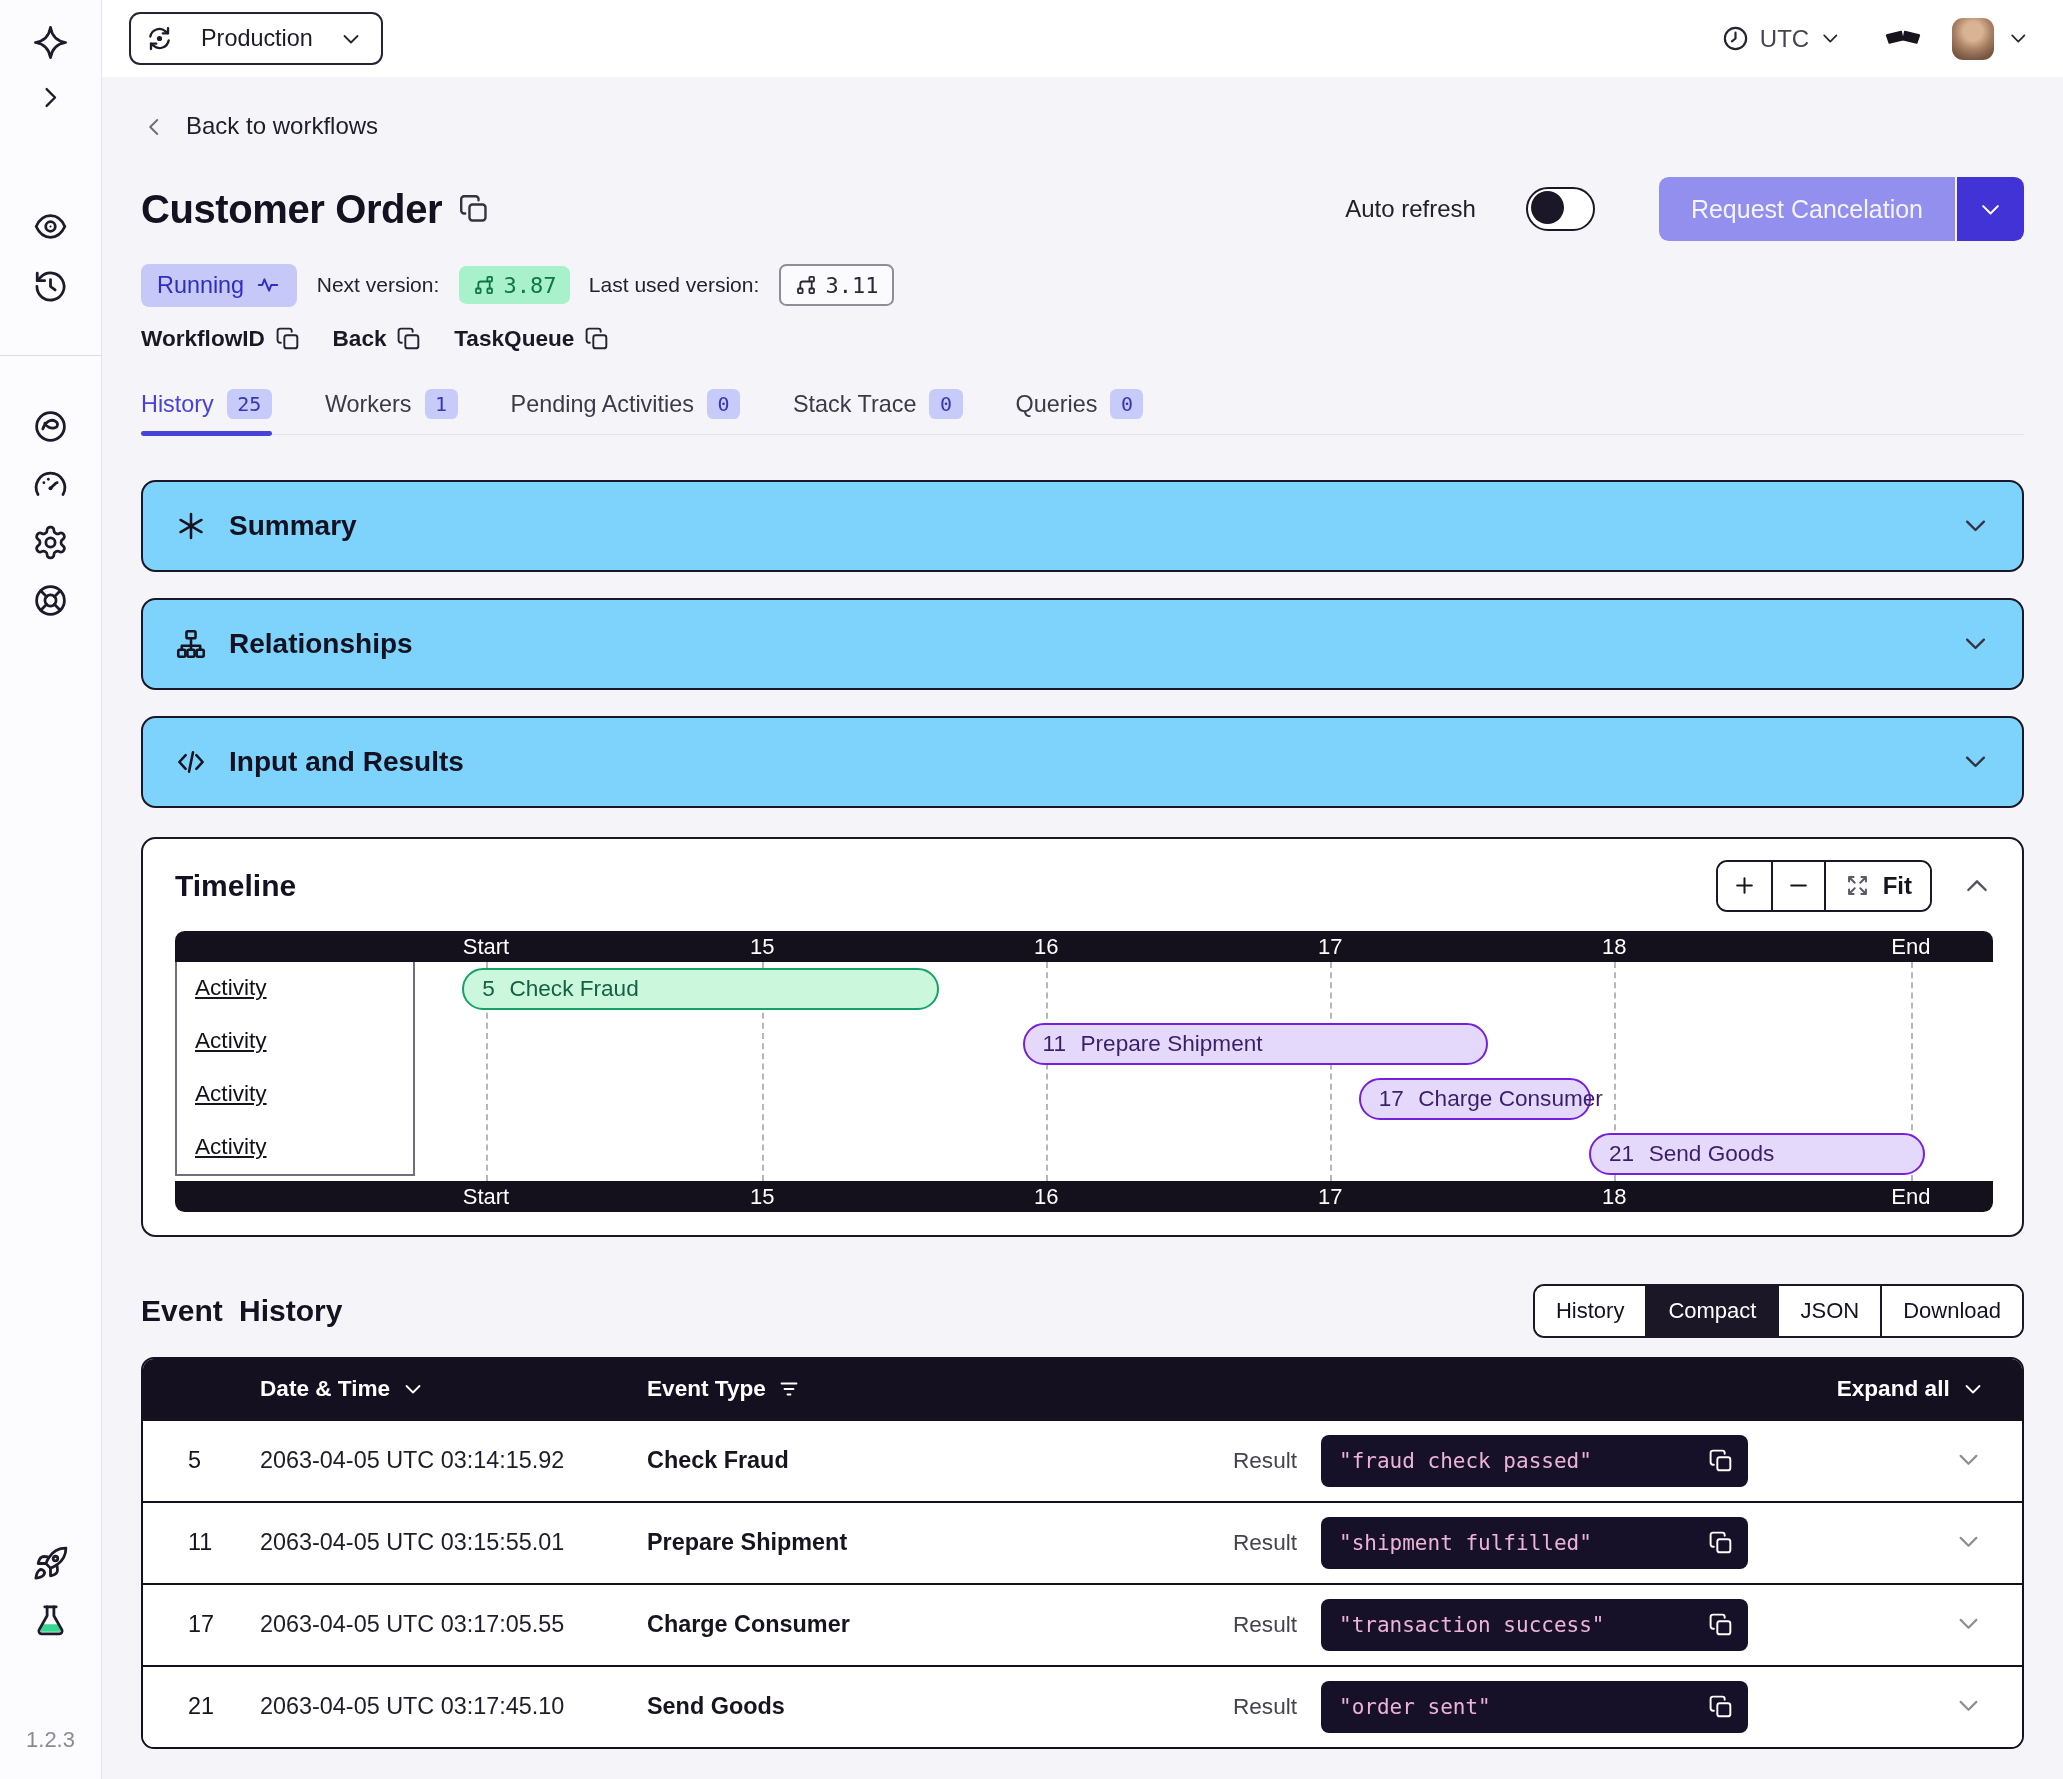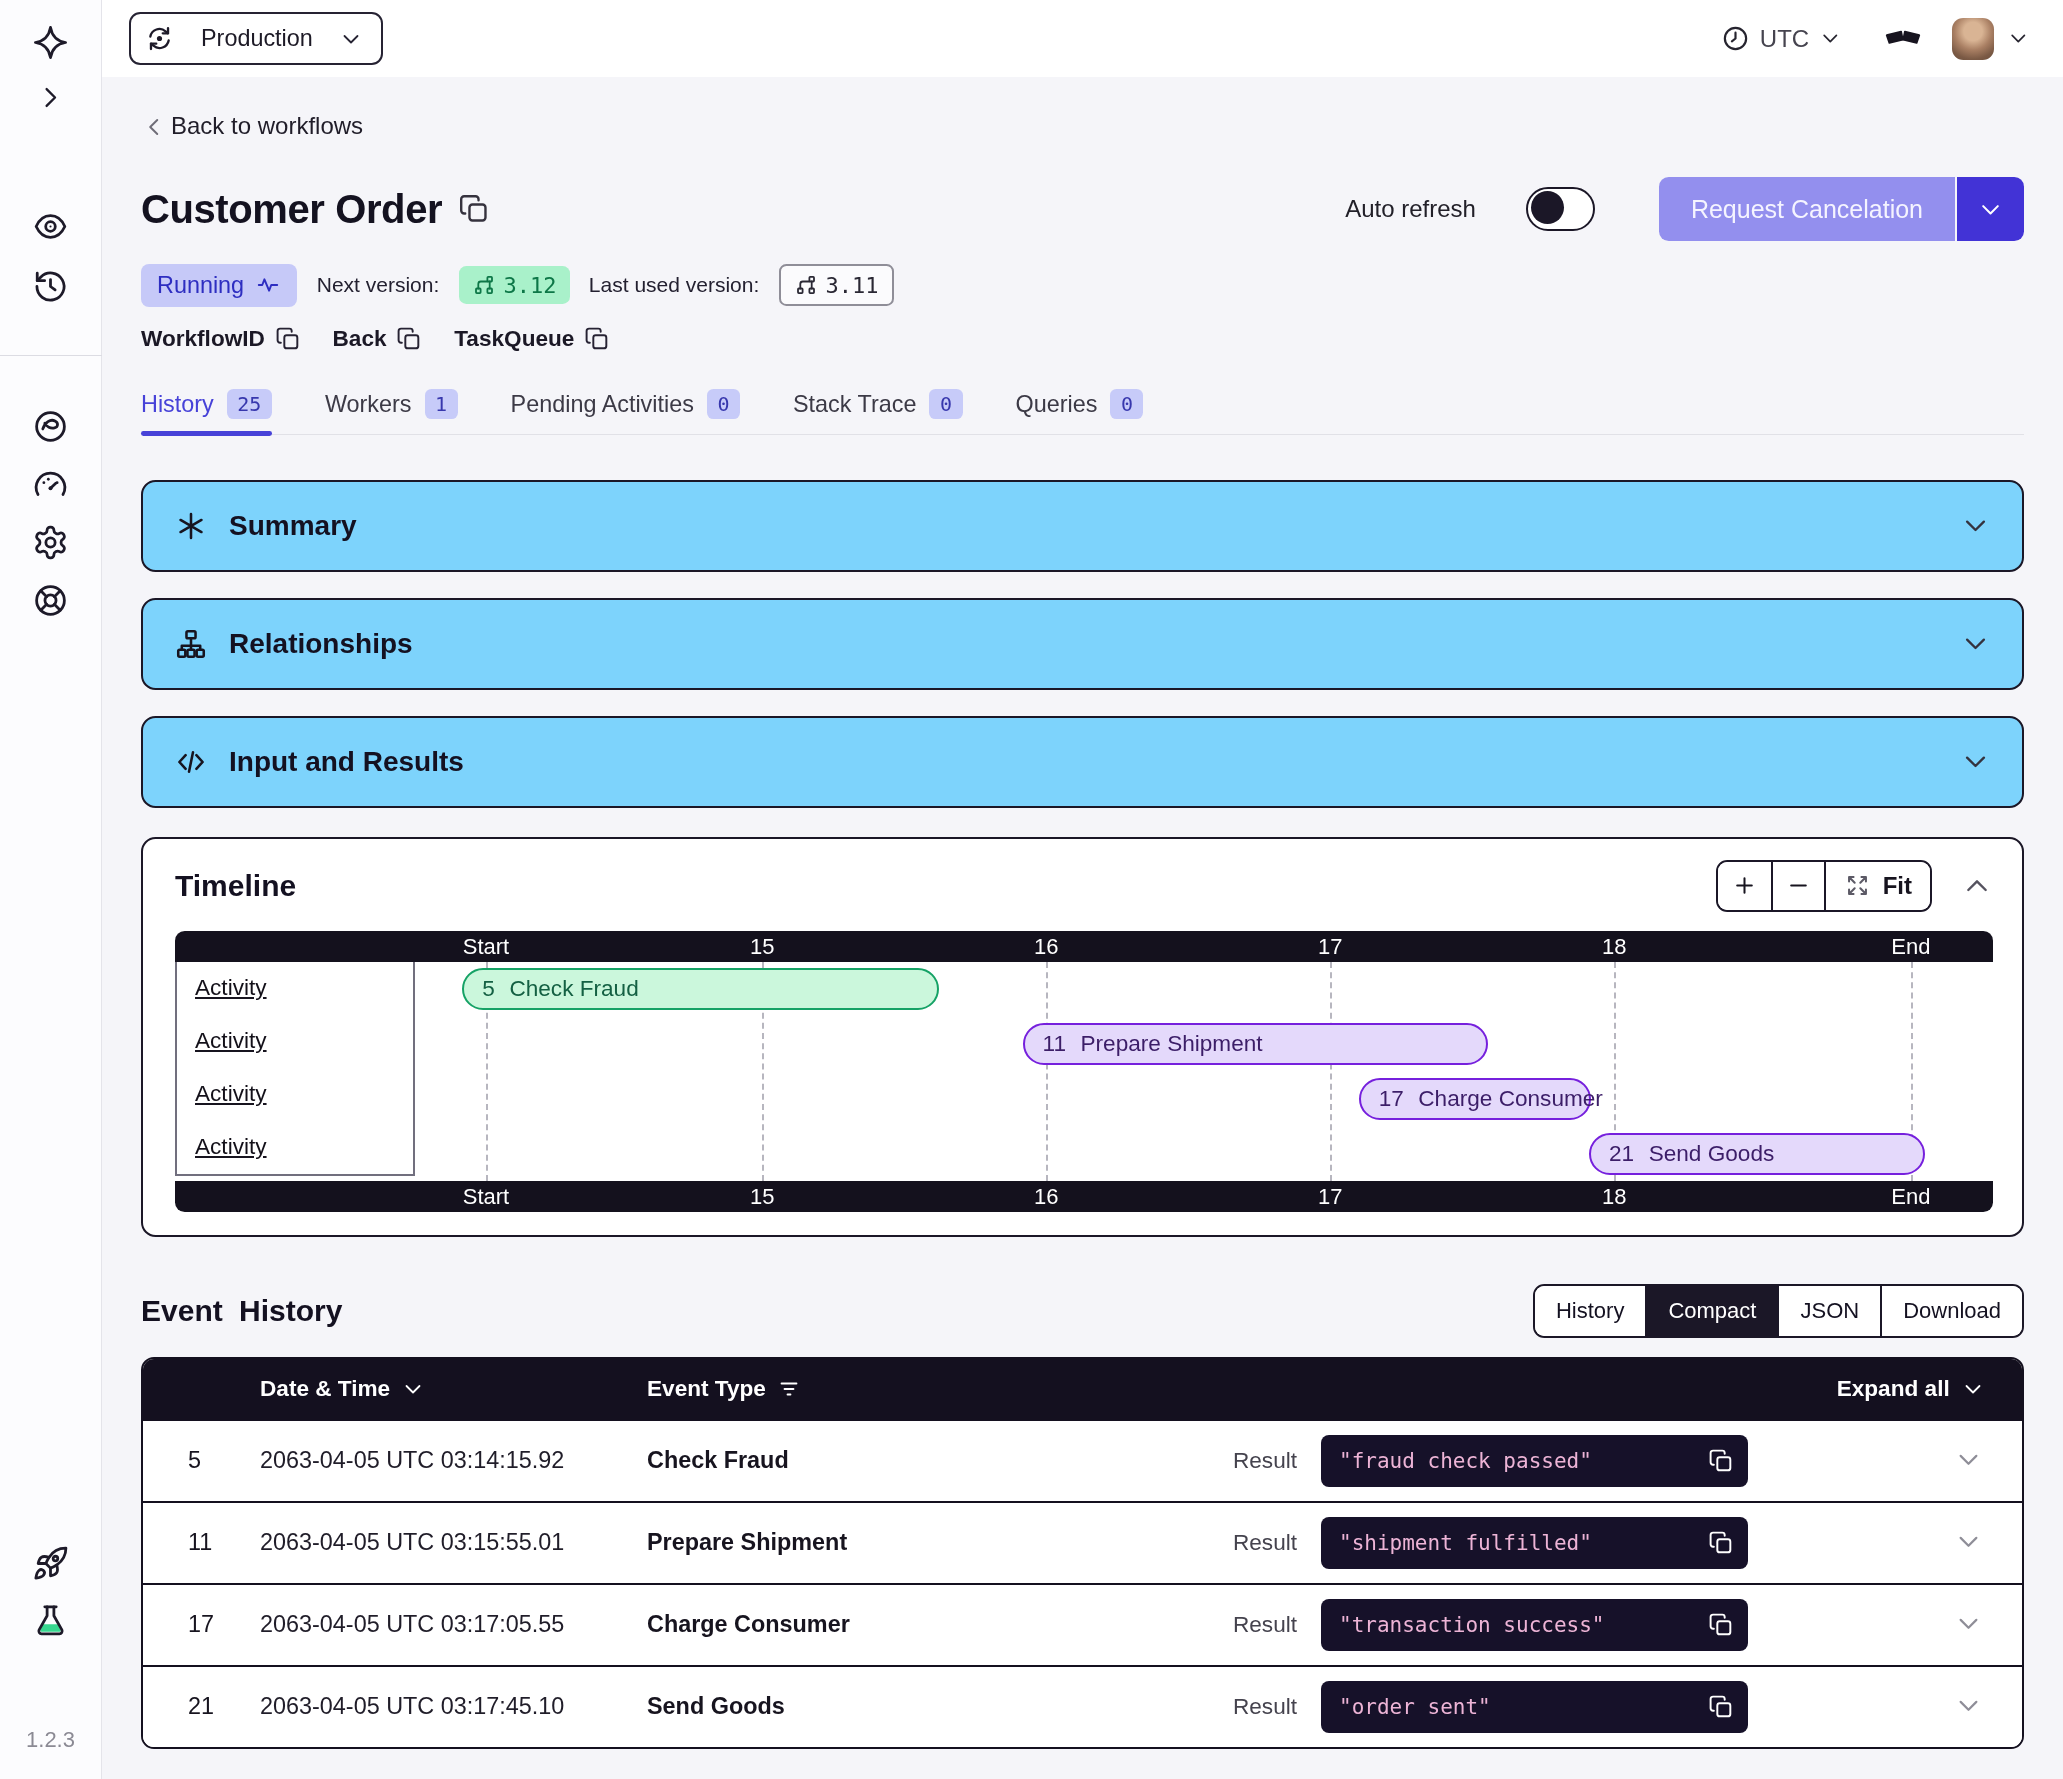--- a/index.html
+++ b/index.html
@@ -45,21 +45,21 @@
   .glasses { width:40px; height:40px; color:#17141f; margin-left:42px; cursor:pointer; }
   .avatar {
     width:42px; height:42px; border-radius:11.3px; margin-left:29px; cursor:pointer;
     background: radial-gradient(circle at 50% 32%, #d9b494 0 26%, #a97f63 52%, #7b5a45 78%, #6b4e3c 100%);
   }
   .acct-chev { width:22.6px; height:22.6px; color:#26242f; margin-left:13px; cursor:pointer; }
 
   
   .content { position:absolute; left:102px; right:0; top:77px; bottom:0; background:#f5f5f9; padding:35px 40px 0 39px; overflow:hidden; }
 
-  .back-row { display:flex; align-items:flex-end; gap:4px; cursor:pointer; width:max-content; }
+  .back-row { display:flex; align-items:flex-end; gap:19px; cursor:pointer; width:max-content; }
   .back-row .ihost { width:26px; height:26px; color:#6f6d78; }
   .back-label { font-size:24px; color:#201d29; }
 
   .header-row { display:flex; align-items:center; margin-top:37px; }
   .wf-title { font-size:40px; font-weight:700; color:#141220; letter-spacing:-0.4px; }
   .title-copy { width:32px; height:32px; color:#35323e; margin-left:16px; cursor:pointer; }
   .hdr-right { margin-left:auto; display:flex; align-items:center;gap:32px; }
   .ar-label { font-size:24px; color:#222029; }
   .toggle { width:69px; height:44px; border:2.8px solid #1b1727; border-radius:22px; background:#fff; margin-left:18px; position:relative; cursor:pointer; }
   .toggle .knob { position:absolute; left:3.2px; top:2.4px; width:33px; height:33px; border-radius:50%; background:#1b1727; }
@@ -321,21 +321,21 @@
     <div class="badge-ver green">
       <span class="ihost">
           <svg viewBox="0 0 24 24" fill="none" stroke="currentColor" stroke-width="1.8" stroke-linecap="round" stroke-linejoin="round">
             <rect x="4" y="15.5" width="4.6" height="4.6" rx=".8"></rect>
             <rect x="15.4" y="3.9" width="4.6" height="4.6" rx=".8"></rect>
             <rect x="15.4" y="15.5" width="4.6" height="4.6" rx=".8"></rect>
             <path d="M6.3 15.5V11a2.5 2.5 0 0 1 2.5-2.5h6.6"></path>
             <path d="M17.7 8.5v7"></path>
           </svg>
         </span>
-      <span class="mono">3.12</span>
+      <span class="mono">3.87</span>
     </div>
     <span class="st-label">Last used version:</span>
     <div class="badge-ver outline">
       <span class="ihost">
           <svg viewBox="0 0 24 24" fill="none" stroke="currentColor" stroke-width="1.8" stroke-linecap="round" stroke-linejoin="round">
             <rect x="4" y="15.5" width="4.6" height="4.6" rx=".8"></rect>
             <rect x="15.4" y="3.9" width="4.6" height="4.6" rx=".8"></rect>
             <rect x="15.4" y="15.5" width="4.6" height="4.6" rx=".8"></rect>
             <path d="M6.3 15.5V11a2.5 2.5 0 0 1 2.5-2.5h6.6"></path>
             <path d="M17.7 8.5v7"></path>

